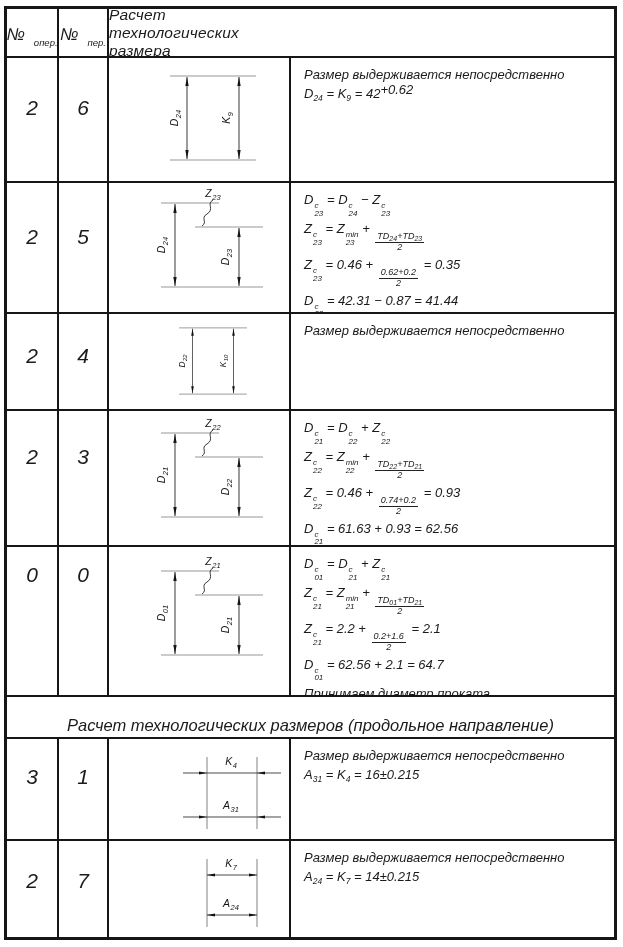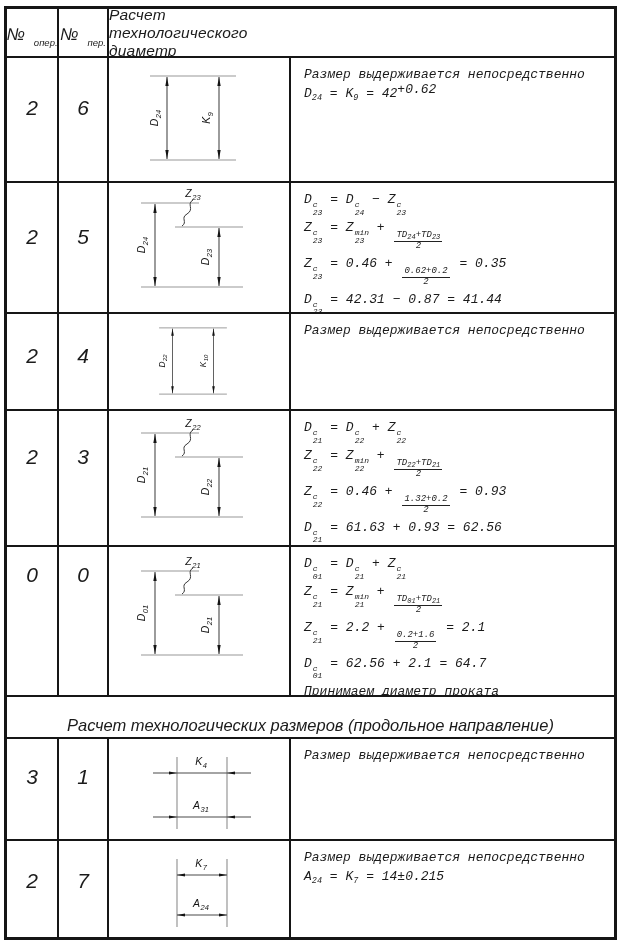--- a/index.html
+++ b/index.html
@@ -14,24 +14,24 @@
   .cell.last{border-right:none;}
   
   .h-hdr{height:49px;}
   .hdrnum{display:flex;align-items:center;justify-content:center;font-size:17px;padding-top:4px;}
   .hsub{font-size:9.5px;transform:translateY(8px);margin-left:9px;}
   .hdrtxt{display:flex;align-items:center;justify-content:center;font-size:15.5px;letter-spacing:0.2px;}
   
   .ncell{display:flex;justify-content:center;align-items:flex-start;
          font-size:21px;padding-top:var(--npad,24px);}
   
-  .dcell{display:flex;align-items:flex-start;}
-  .dcell.center{justify-content:center;}
-  
-  .ccell{padding:9px 6px 1px 13px;font-size:13px;line-height:1.18;font-family:Liberation Mono, monospace;}
+  .dcell{display:flex;align-items:flex-start;margin-left:20px;}
+  .dcell.center{justify-content:flex-end;}
+  
+  .ccell{padding:9px 6px 1px 13px;font-size:13px;line-height:1.18;}
   .fline{margin:0 0 4px 0;}
   .fline sup{font-size:13px;position:relative;top:-4px;vertical-align:baseline;}
   .fline sub{font-size:8.5px;position:relative;top:3px;vertical-align:baseline;}
   .stk{display:inline-flex;flex-direction:column;align-items:flex-start;
        font-size:8px;line-height:0.95;vertical-align:-4px;margin-left:1px;}
   .frac{display:inline-flex;flex-direction:column;align-items:center;
         font-size:9px;line-height:1.1;vertical-align:-6px;margin:0 2px;}
   .frac .num{border-bottom:1px solid #222;padding:0 2px;}
   .frac .num sub,.frac .den sub{font-size:7px;top:2px;}
   
@@ -57,21 +57,21 @@
 
     <div class="trow h-hdr">
       <div class="cell hdrnum">
         <span>№</span>
         <span class="hsub">опер.</span>
       </div>
       <div class="cell hdrnum">
         <span>№</span>
         <span class="hsub">пер.</span>
       </div>
-      <div class="cell last hdrtxt">Расчет технологического диаметр</div>
+      <div class="cell last hdrtxt">Расчет технологических размера</div>
     </div>
 
     <div class="trow h-r0" style="--npad:38px">
       <div class="cell ncell">2</div>
       <div class="cell ncell">6</div>
       <div class="cell dcell">
         <svg class="dia" width="92" height="104" viewBox="0 0 92 104" style="margin:8px 0 0 38px">
           <line class="obj" x1="3" y1="10" x2="89" y2="10"></line>
           <line class="obj" x1="3" y1="94" x2="89" y2="94"></line>
           <line class="dim" x1="20" y1="11" x2="20" y2="93"></line>
@@ -205,21 +205,21 @@
               <span>min</span>
               <span>22</span>
             </span><span> + </span><span class="frac">
               <span class="num"><span>TD</span><sub>22</sub><span>+</span><span>TD</span><sub>21</sub></span>
               <span class="den"><span>2</span></span>
             </span></div>
           <div class="fline"><span>Z</span><span class="stk">
               <span>с</span>
               <span>22</span>
             </span><span> = 0.46 + </span><span class="frac">
-              <span class="num"><span>1.32+0.2</span></span>
+              <span class="num"><span>0.74+0.2</span></span>
               <span class="den"><span>2</span></span>
             </span><span> = 0.93</span></div>
           <div class="fline"><span>D</span><span class="stk">
               <span>с</span>
               <span>21</span>
             </span><span> = 61.63 + 0.93 = 62.56</span></div>
         </div>
     </div>
 
     <div class="trow h-r4" style="--npad:16px">
@@ -294,20 +294,21 @@
             <polygon class="ah" points="88,28 96,26.4 96,29.6"></polygon>
           <line class="dim" x1="14" y1="72" x2="112" y2="72"></line>
           <polygon class="ah" points="38,72 30,70.4 30,73.6"></polygon>
             <polygon class="ah" points="88,72 96,70.4 96,73.6"></polygon>
           <text x="62" y="20" text-anchor="middle"><tspan>K</tspan><tspan class="tsub" dx="0.5" dy="2.5">4</tspan></text>
           <text x="62" y="64" text-anchor="middle"><tspan>A</tspan><tspan class="tsub" dx="0.5" dy="2.5">31</tspan></text>
         </svg>
       </div>
       <div class="cell last ccell">
           <div class="fline"><span>Размер выдерживается непосредственно</span></div>
+          <div class="fline"><span>A</span><sub>31</sub><span> = </span><span>K</span><sub>4</sub><span> = 16±0.215</span></div>
         </div>
     </div>
 
     <div class="trow h-r6" style="--npad:28px">
       <div class="cell ncell">2</div>
       <div class="cell ncell">7</div>
       <div class="cell dcell center">
         <svg class="dia" width="120" height="88" viewBox="0 0 120 88" style="margin-top:6px">
           <line class="obj" x1="38" y1="12" x2="38" y2="80"></line>
           <line class="obj" x1="88" y1="12" x2="88" y2="80"></line>

